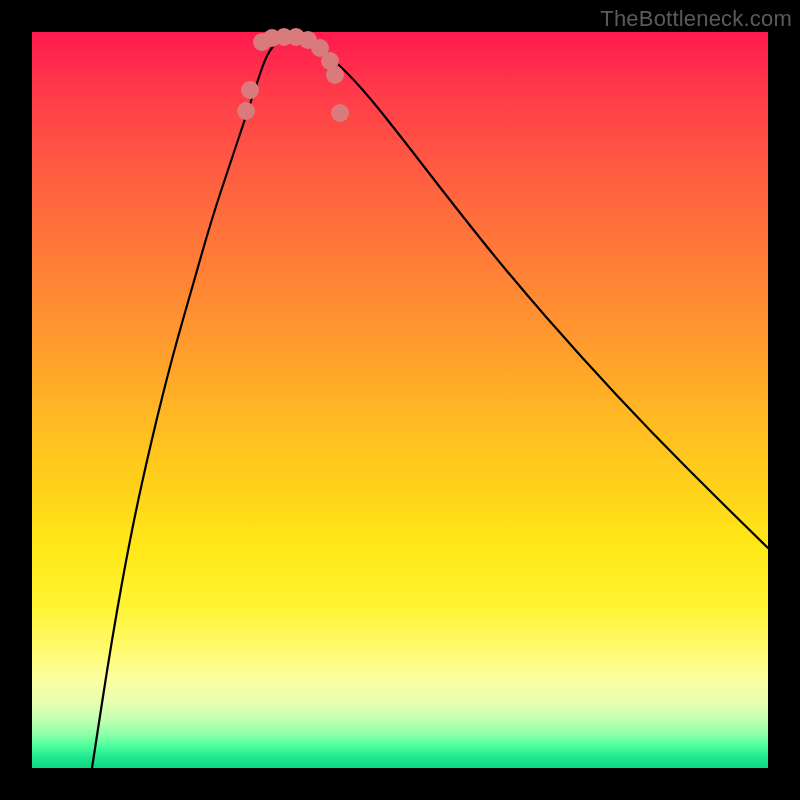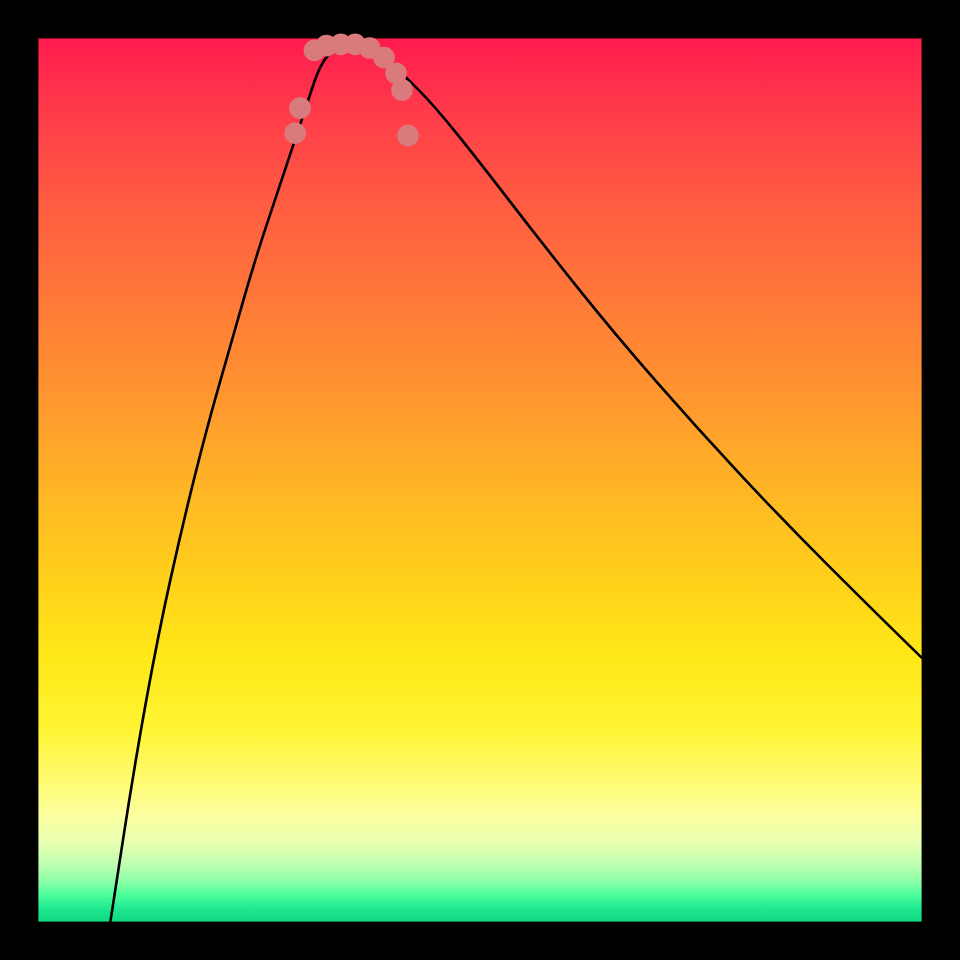--- a/index.html
+++ b/index.html
@@ -87,14 +87,15 @@
           <circle cx="276" cy="8" r="9" fill="#d97b7d"></circle>
           <circle cx="288" cy="16" r="9" fill="#d97b7d"></circle>
           <circle cx="298" cy="29" r="9" fill="#d97b7d"></circle>
           <circle cx="303" cy="43" r="9" fill="#d97b7d"></circle>
           <circle cx="308" cy="81" r="9" fill="#d97b7d"></circle>
         </g>
     </svg>
 
   </div>
 
+  <div class="watermark">TheBottleneck.com</div>
 
 </div>
 
 </body></html>

